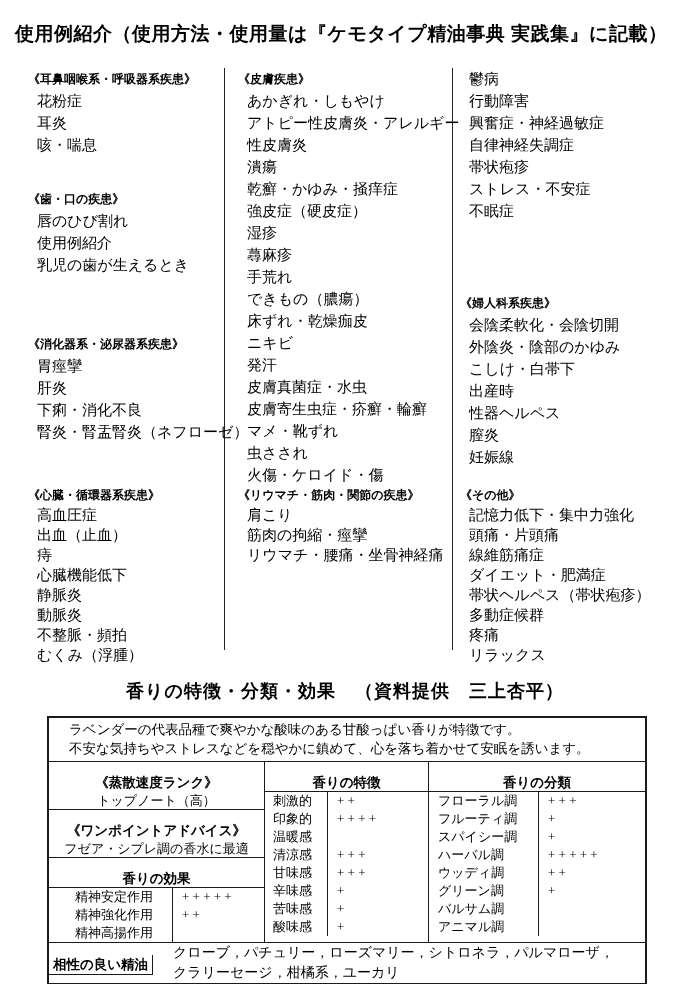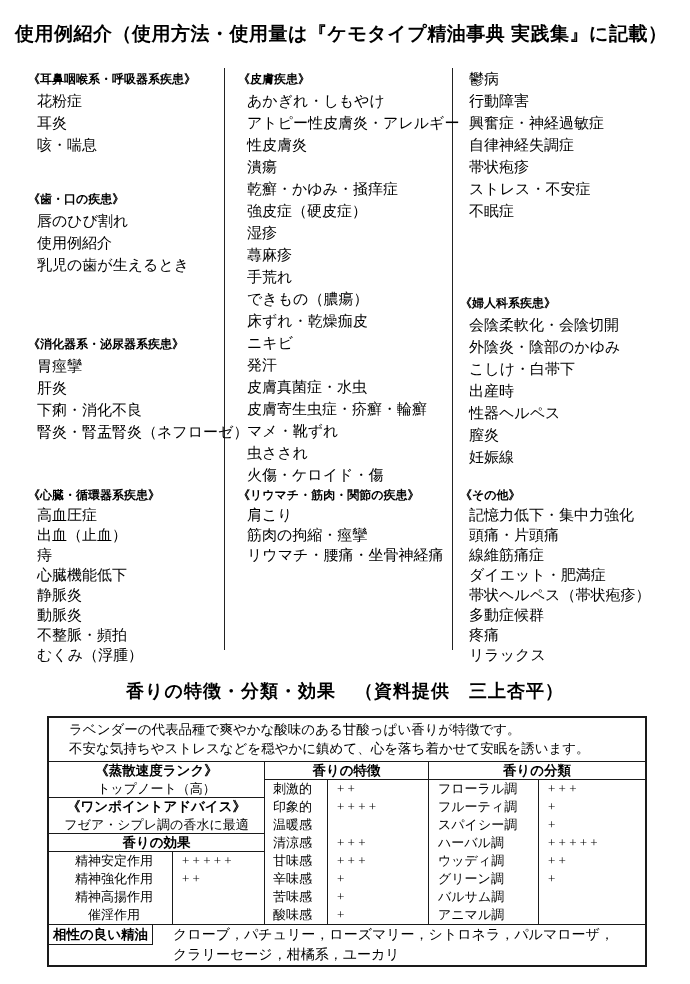--- a/index.html
+++ b/index.html
@@ -50,21 +50,21 @@
     border-bottom:1px solid #1a1a1a; padding:2px 4px 3px 20px;
   }
   .desc div { font-size:13.5px; line-height:19px; white-space:nowrap; }
   .main { display:flex; border-bottom:1px solid #1a1a1a; }
   .colA { width:216px; border-right:1px solid #1a1a1a; }
   .colB { width:164px; border-right:1px solid #1a1a1a; }
   .colC { flex:1; }
   .trow { height:18px; line-height:18px; font-size:13px; white-space:nowrap; display:flex; }
   .c-center { display:block; text-align:center; }
   .bold-h {
-    font-family:"Liberation Sans", sans-serif; font-weight:bold; font-size:13.5px;
+    font-family:"Liberation Sans", sans-serif; font-weight:bold; font-size:13.5px;margin-top:12px;
   }
   .bb { border-bottom:1px solid #1a1a1a; }
   .albl { width:124px; border-right:1px solid #1a1a1a; padding-left:7px;text-align:center; }
   .aval { padding-left:9px; }
   .blbl { width:63px;  border-right:1px solid #1a1a1a; padding-left:8px; }
   .bval { padding-left:9px; }
   .clbl { width:110px; border-right:1px solid #1a1a1a; padding-left:9px; }
   .cval { padding-left:9px; }
   .compat { display:flex; align-items:flex-start; }
   .compat-label {
@@ -203,24 +203,20 @@
           <span class="aval">+ + + + +</span>
         </div>
         <div class="trow">
           <span class="albl">精神強化作用</span>
           <span class="aval">+ +</span>
         </div>
         <div class="trow">
           <span class="albl">精神高揚作用</span>
           <span class="aval"></span>
         </div>
-        <div class="trow">
-          <span class="albl">催淫作用</span>
-          <span class="aval"></span>
-        </div>
       </div>
 
       <div class="colB">
         <div class="trow c-center bold-h bb">香りの特徴</div>
         <div class="trow">
           <span class="blbl">刺激的</span>
           <span class="bval">+ +</span>
         </div>
         <div class="trow">
           <span class="blbl">印象的</span>

